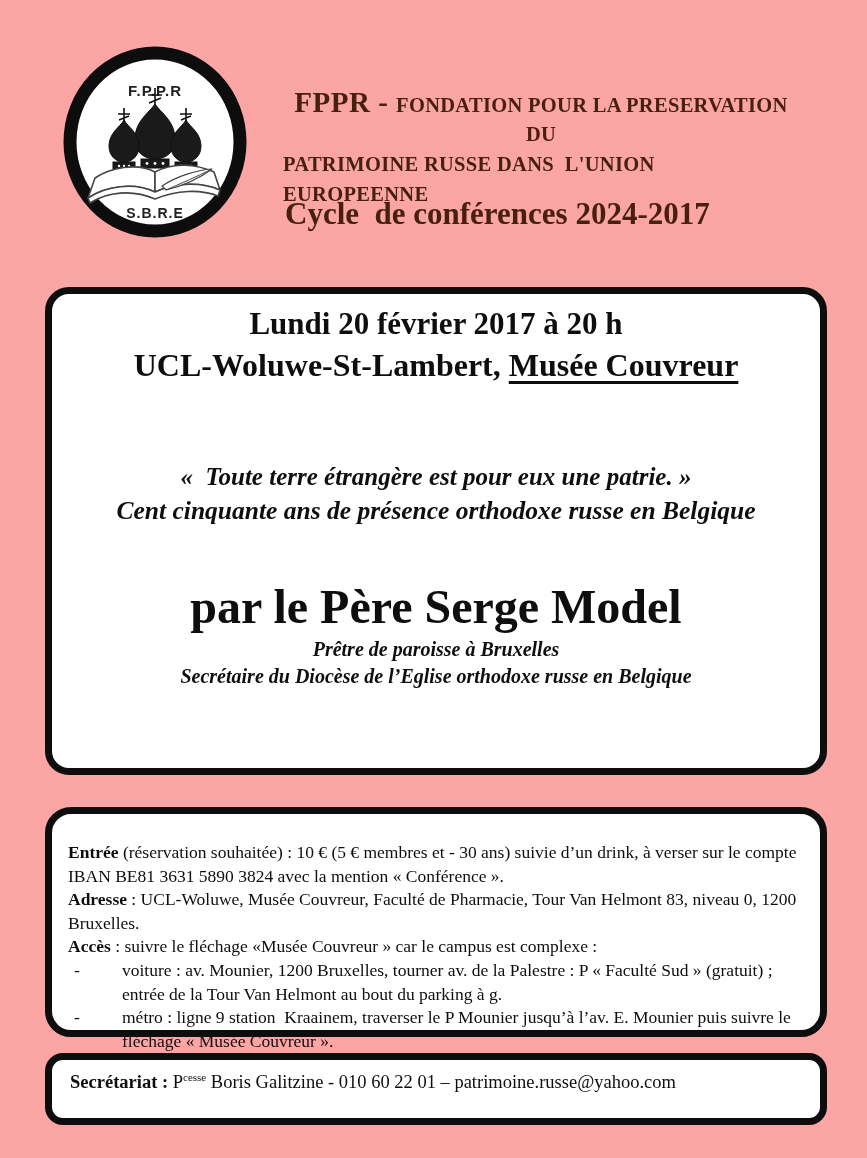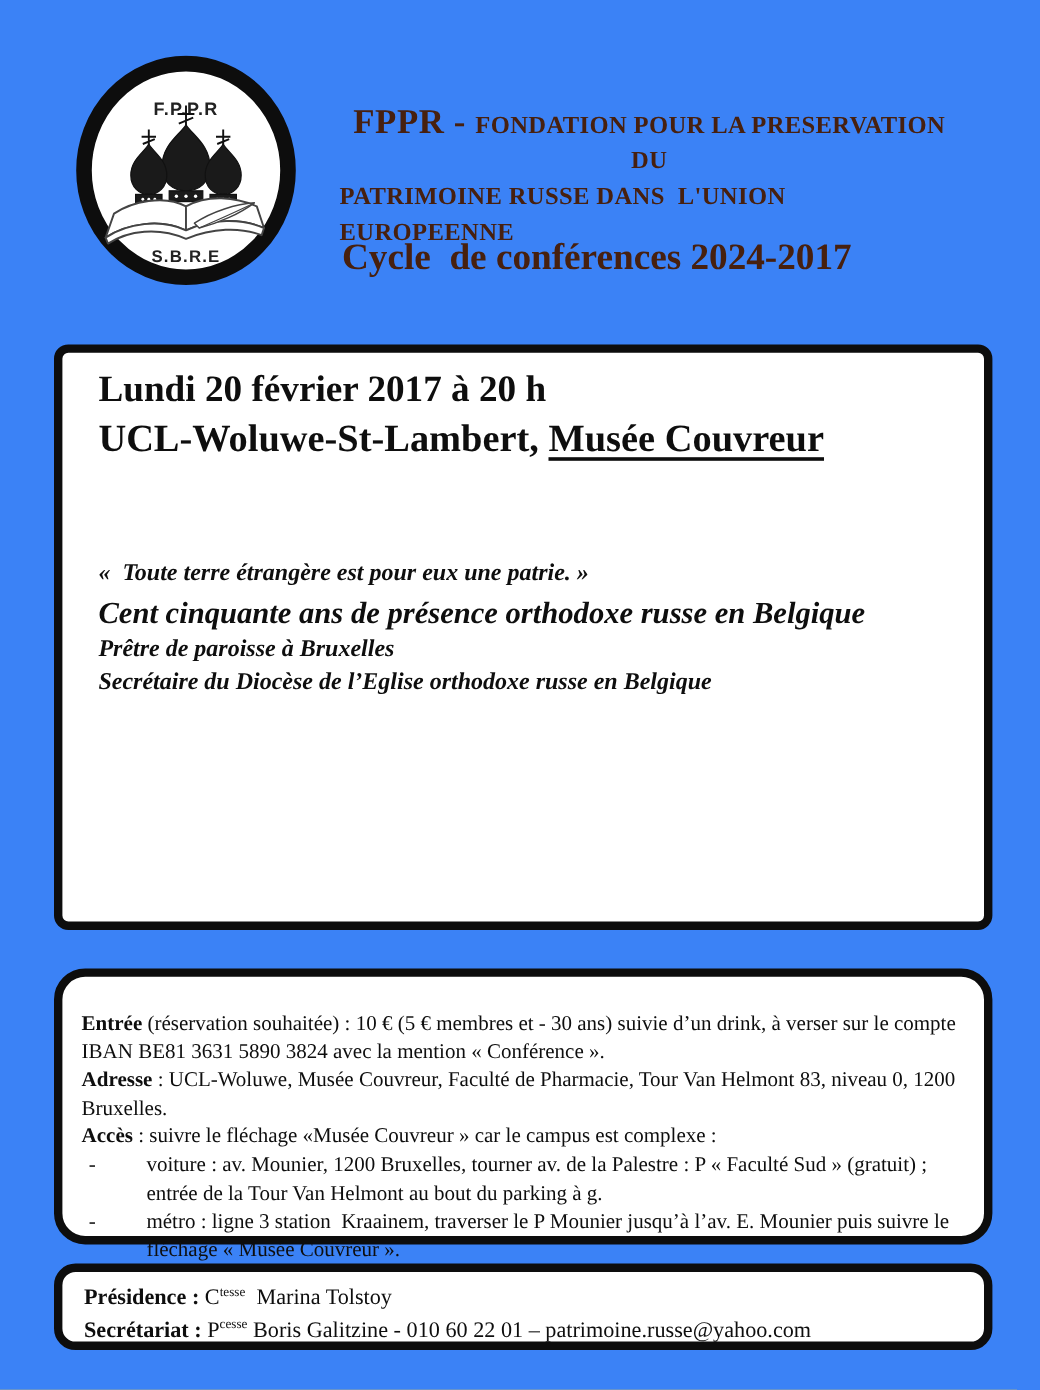--- a/index.html
+++ b/index.html
@@ -5,43 +5,43 @@
   * { margin:0; padding:0; box-sizing:border-box; }
   html,body { width:867px; }
   body {
     font-family:"Liberation Serif", serif;
     background:#FBD244;
     color:#0e0e0e;
     position:relative;
     width:867px; height:1158px;
     overflow:hidden;
   }
-  .page { position:absolute; inset:0; background:#3b82f6; }
+  .page { position:absolute; inset:0; background:#fca5a5; }
 
   
   .logo-wrap { position:absolute; left:62px; top:46px; width:186px; height:193px; }
   .logo-wrap svg { width:100%; height:100%; display:block; }
 
   .header-text { position:absolute; left:283px; top:66px; width:516px; color:#47200f;margin-top:22px; }
   .org-line { font-weight:bold; font-size:20.5px; letter-spacing:.3px; white-space:pre-wrap; line-height:29px; text-align:center; }
   .org-abbr { font-size:29px; letter-spacing:.5px; }
   .org-line2 { font-weight:bold; font-size:20.5px; letter-spacing:.3px; white-space:pre-wrap; line-height:30px; text-align:left; }
   .series { position:absolute; left:2px; top:108px; font-weight:bold; font-size:31px; white-space:pre-wrap; }
 
   
   .card { position:absolute; left:45px; width:782px; background:#ffffff; border:7px solid #0d0d0d; }
-  .event-card  { top:287px; height:488px; border-radius:12px; padding:10px 30px 0; }
+  .event-card  { top:287px; height:488px; border-radius:24px; text-align:center; padding:10px 30px 0; }
   .info-card   { top:807px; height:230px; border-radius:26px; padding:27px 16px 0; text-align:left; }
   .footer-card { top:1053px; height:72px; border-radius:18px; padding:9px 18px 0; text-align:left; }
 
   
   .event-date  { font-weight:bold; font-size:31px; line-height:40px; }
   .event-venue { font-weight:bold; font-size:32px; line-height:42px; }
   .venue-underline { text-decoration:underline; text-decoration-thickness:2.5px; text-underline-offset:5px; }
-  .event-quote { margin-top:74px; font-weight:bold; font-style:italic; font-size:20px; line-height:34px; white-space:pre-wrap; }
+  .event-quote { margin-top:74px; font-weight:bold; font-style:italic; font-size:25px; line-height:34px; white-space:pre-wrap; }
   .event-theme { font-weight:bold; font-style:italic; font-size:25.5px; line-height:34px; }
   .event-speaker { margin-top:50px; font-weight:bold; font-size:48px; line-height:58px; }
   .event-roles { font-weight:bold; font-style:italic; font-size:20px; line-height:27px; }
 
   
   .info-card { font-size:17.5px; line-height:23.6px; }
   .info-card b { font-weight:bold; }
   .lead { white-space:pre-wrap; }
   .acc-underline { text-decoration-thickness:1.5px; text-underline-offset:3px;margin-top:16px; }
   .bullet { display:flex; }
@@ -107,38 +107,38 @@
     <div class="org-line"><span class="org-abbr">FPPR - </span><span>FONDATION POUR LA PRESERVATION DU</span></div>
     <div class="org-line2">PATRIMOINE RUSSE DANS  L'UNION EUROPEENNE</div>
     <div class="series">Cycle  de conférences 2024-2017</div>
   </div>
 
   <section class="card event-card">
     <div class="event-date">Lundi 20 février 2017 à 20 h</div>
     <div class="event-venue"><span>UCL-Woluwe-St-Lambert, </span><span class="venue-underline">Musée Couvreur</span></div>
     <div class="event-quote">«  Toute terre étrangère est pour eux une patrie. »</div>
     <div class="event-theme">Cent cinquante ans de présence orthodoxe russe en Belgique</div>
+    <div class="event-speaker">par le Père Serge Model</div>
     <div class="event-roles">
       <div>Prêtre de paroisse à Bruxelles</div>
       <div>Secrétaire du Diocèse de l’Eglise orthodoxe russe en Belgique</div>
     </div>
   </section>
 
   <section class="card info-card">
     <div class="lead"><b>Entrée</b><span> (réservation souhaitée) : 10 € (5 € membres et - 30 ans) suivie d’un drink, à verser sur le compte IBAN BE81 3631 5890 3824 avec la mention « Conférence ».</span></div>
     <div class="lead"><b>Adresse</b><span> : UCL-Woluwe, Musée Couvreur, Faculté de Pharmacie, Tour Van Helmont 83, niveau 0, 1200 Bruxelles.</span></div>
     <div class="lead"><b>Accès</b><span> : </span><span class="acc-underline">suivre le fléchage «Musée Couvreur »</span><span> car le campus est complexe :</span></div>
     <div class="bullet">
       <span class="bullet-marker">-</span>
       <span class="bullet-text">voiture : av. Mounier, 1200 Bruxelles, tourner av. de la Palestre : P « Faculté Sud » (gratuit) ; entrée de la Tour Van Helmont au bout du parking à g.</span>
     </div>
     <div class="bullet">
       <span class="bullet-marker">-</span>
-      <span class="bullet-text">métro : ligne 3 station  Kraainem, traverser le P Mounier jusqu’à l’av. E. Mounier puis suivre le fléchage « Musée Couvreur ».</span>
+      <span class="bullet-text">métro : ligne 9 station  Kraainem, traverser le P Mounier jusqu’à l’av. E. Mounier puis suivre le fléchage « Musée Couvreur ».</span>
     </div>
   </section>
 
   <section class="card footer-card">
-    <div class="footer-line"><b>Présidence : </b><span>C</span><sup>tesse</sup><span>  Marina Tolstoy</span></div>
     <div class="footer-line"><b>Secrétariat : </b><span>P</span><sup>cesse</sup><span> Boris Galitzine - 010 60 22 01 – patrimoine.russe@yahoo.com</span></div>
   </section>
 
 </div>
 
 </body></html>

